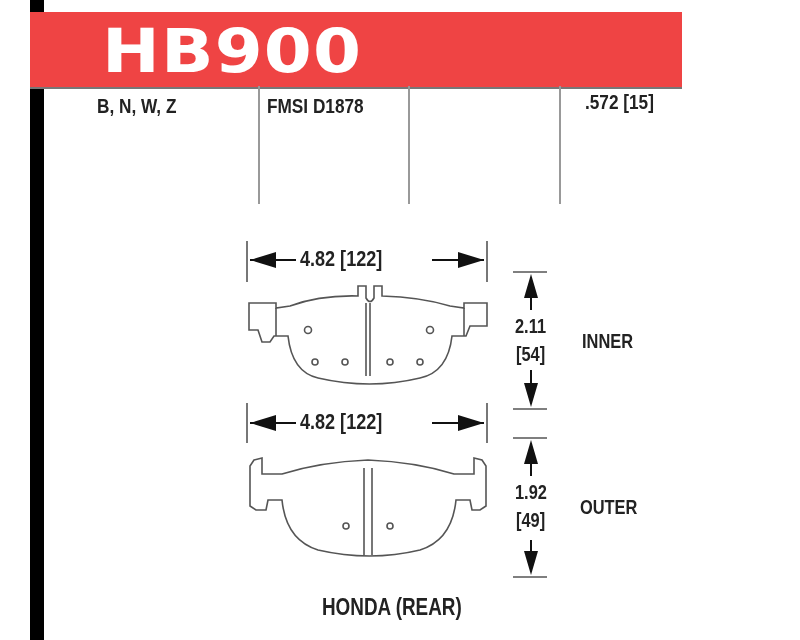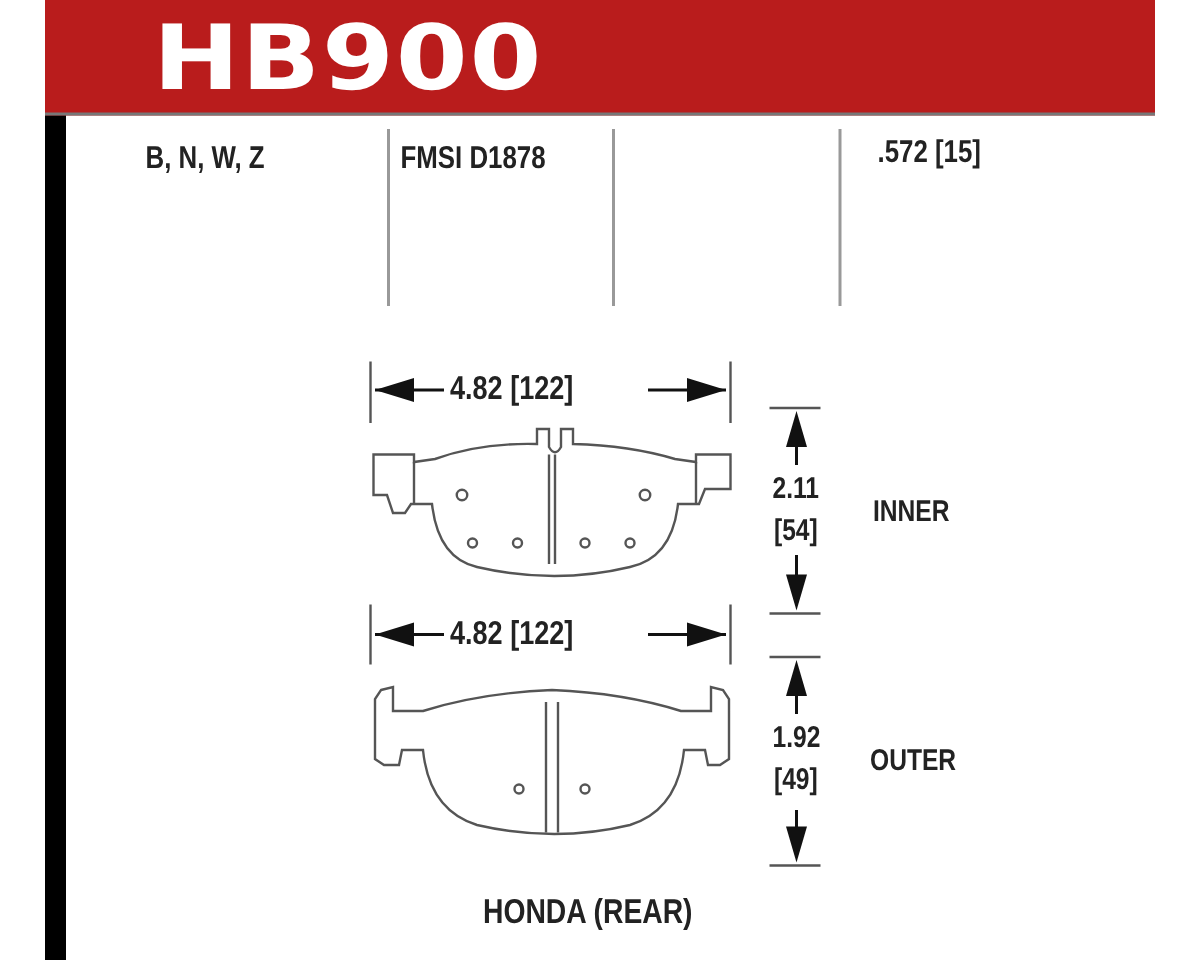--- a/index.html
+++ b/index.html
@@ -1,18 +1,18 @@
 <!DOCTYPE html>
 <html><head>
 <meta charset="utf-8">
 <style>
   html,body{margin:0;padding:0;background:#fff;}
   body{width:800px;height:640px;position:relative;overflow:hidden;font-family:"Liberation Sans",sans-serif;}
   .frame-left{position:absolute;left:30px;top:0;width:14px;height:640px;background:#000;}
-  .top-bar{position:absolute;left:30px;top:0;width:740px;height:75px;background:#b91c1c;border-bottom:2px solid #777;}
+  .top-bar{position:absolute;left:30px;top:12px;width:652px;height:75px;background:#ef4444;border-bottom:2px solid #777;}
   .part-number{position:absolute;left:72px;top:4px;color:#fff;font-family:"DejaVu Sans",sans-serif;font-weight:bold;font-size:60px;letter-spacing:1px;line-height:70px;transform:scaleX(1.15);transform-origin:left center;}
   .txt{position:absolute;color:#222;font-weight:bold;font-size:21px;transform:scaleX(0.82);transform-origin:left center;white-space:nowrap;}
   .vline{position:absolute;width:2px;background:#999;}
   svg{position:absolute;left:0;top:0;}
 </style>
 </head>
 <body>
 
 <div class="frame-left"></div>
 <div class="top-bar">

